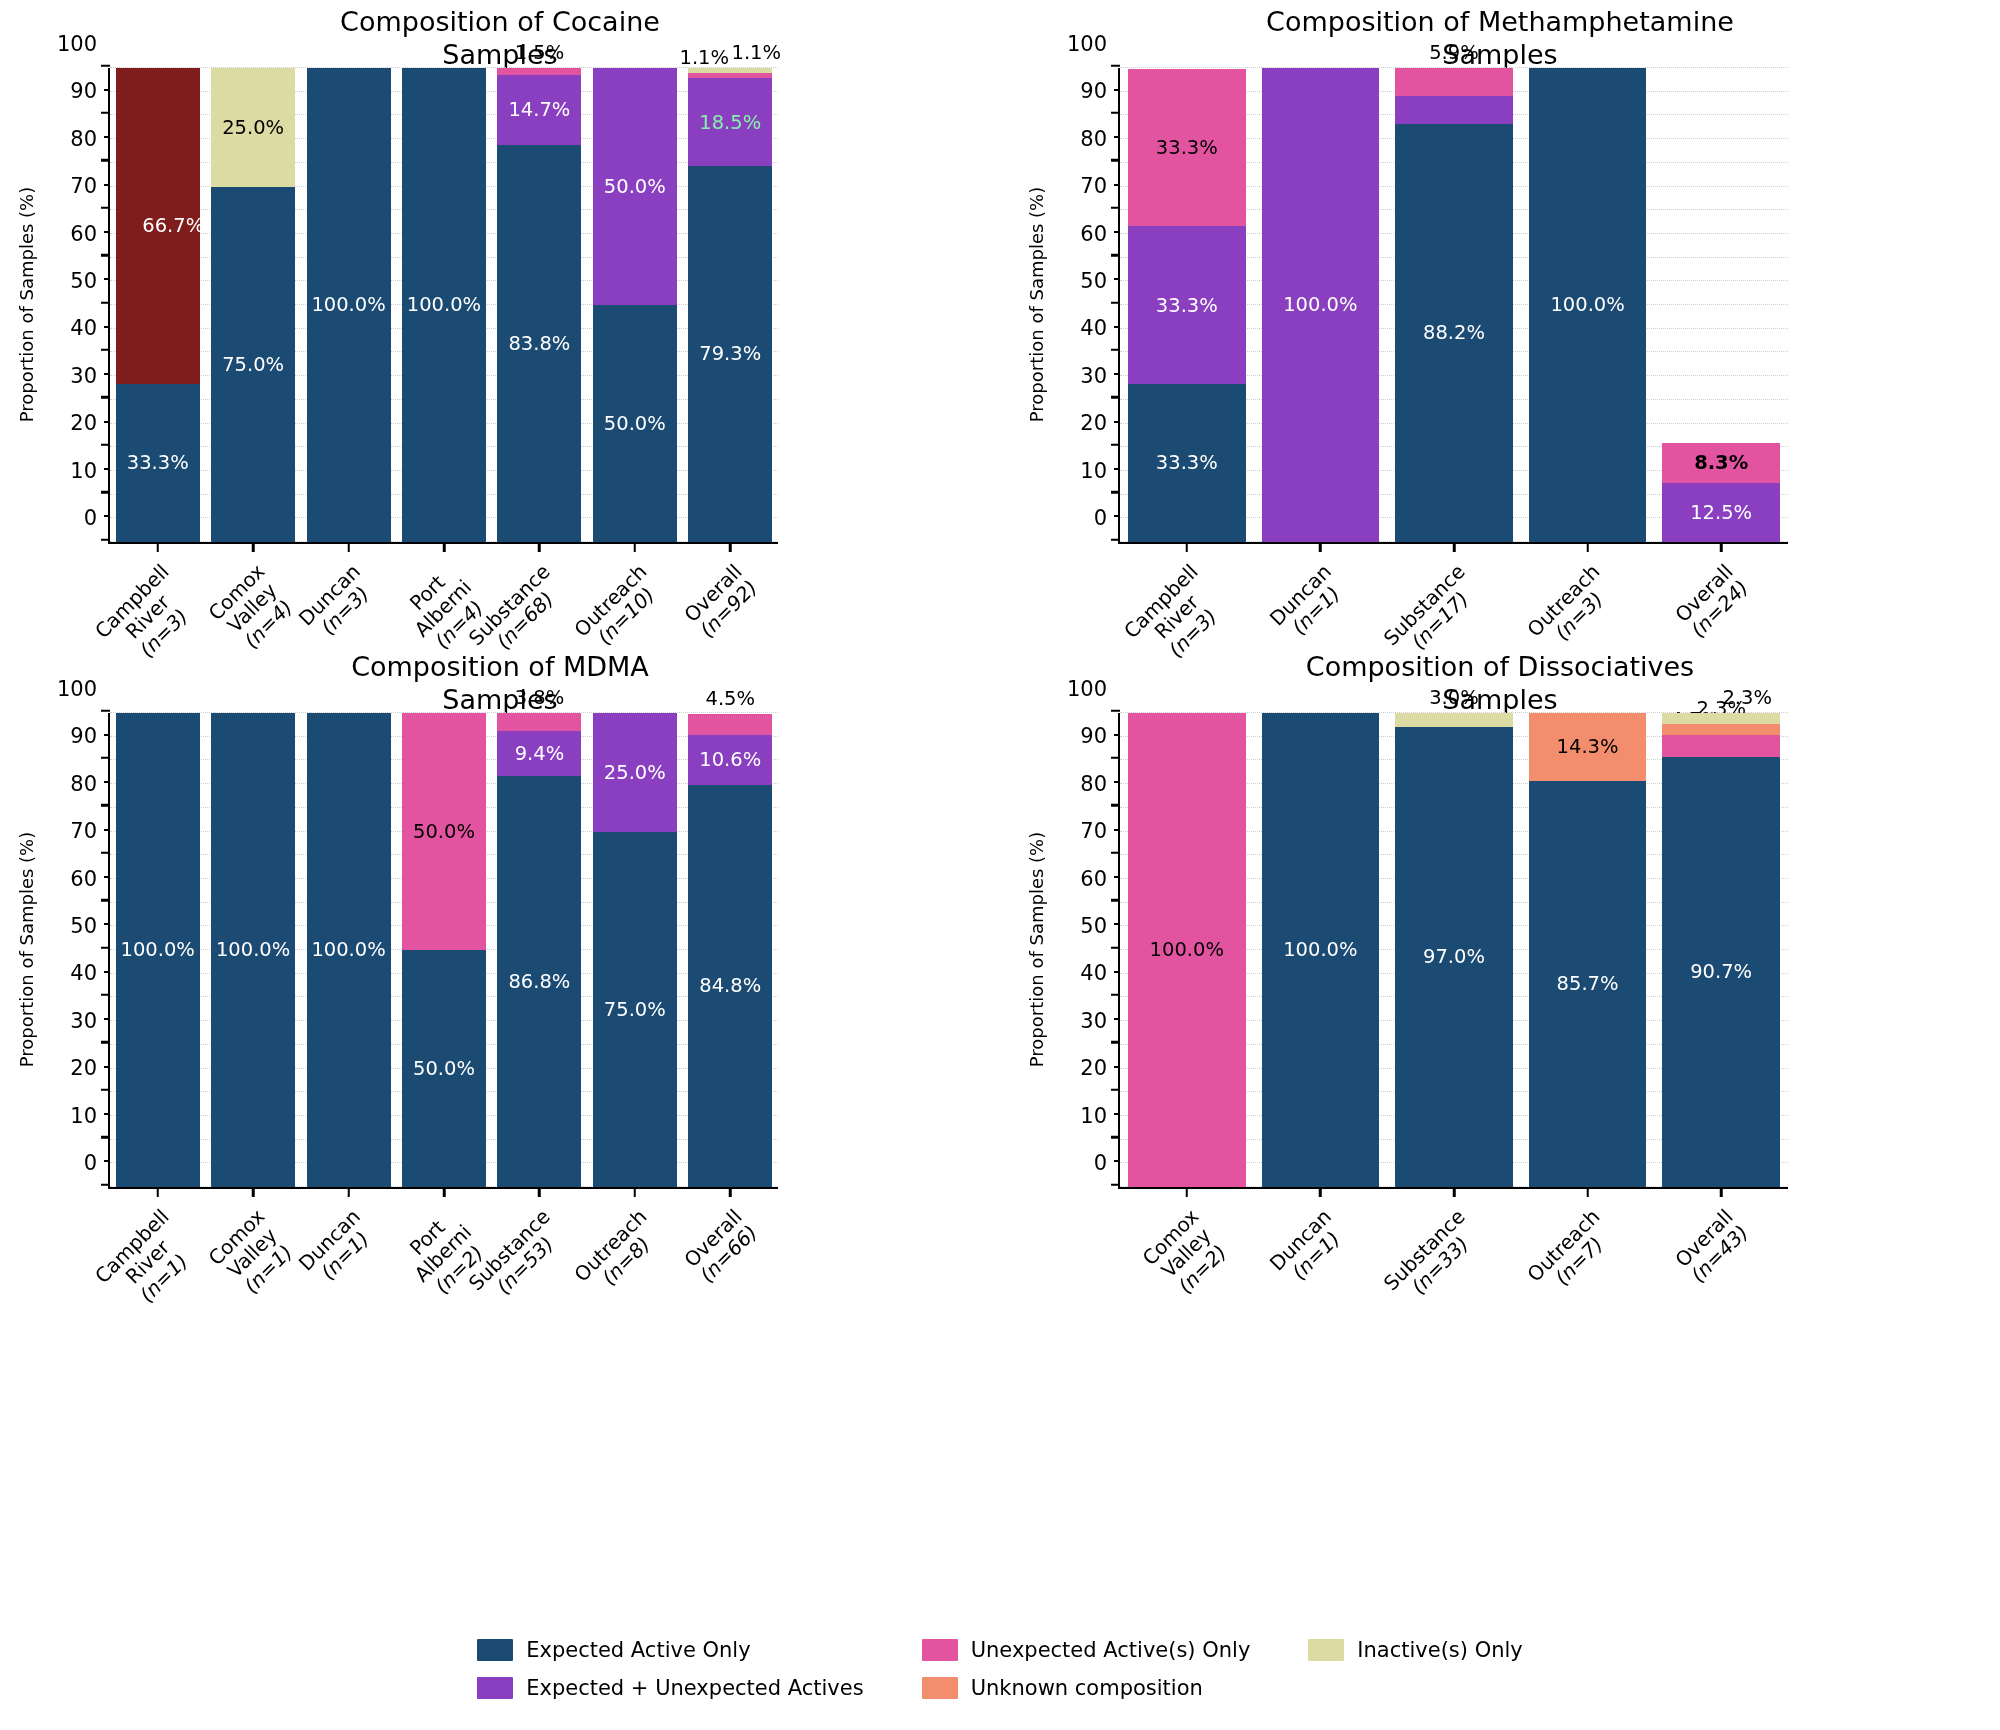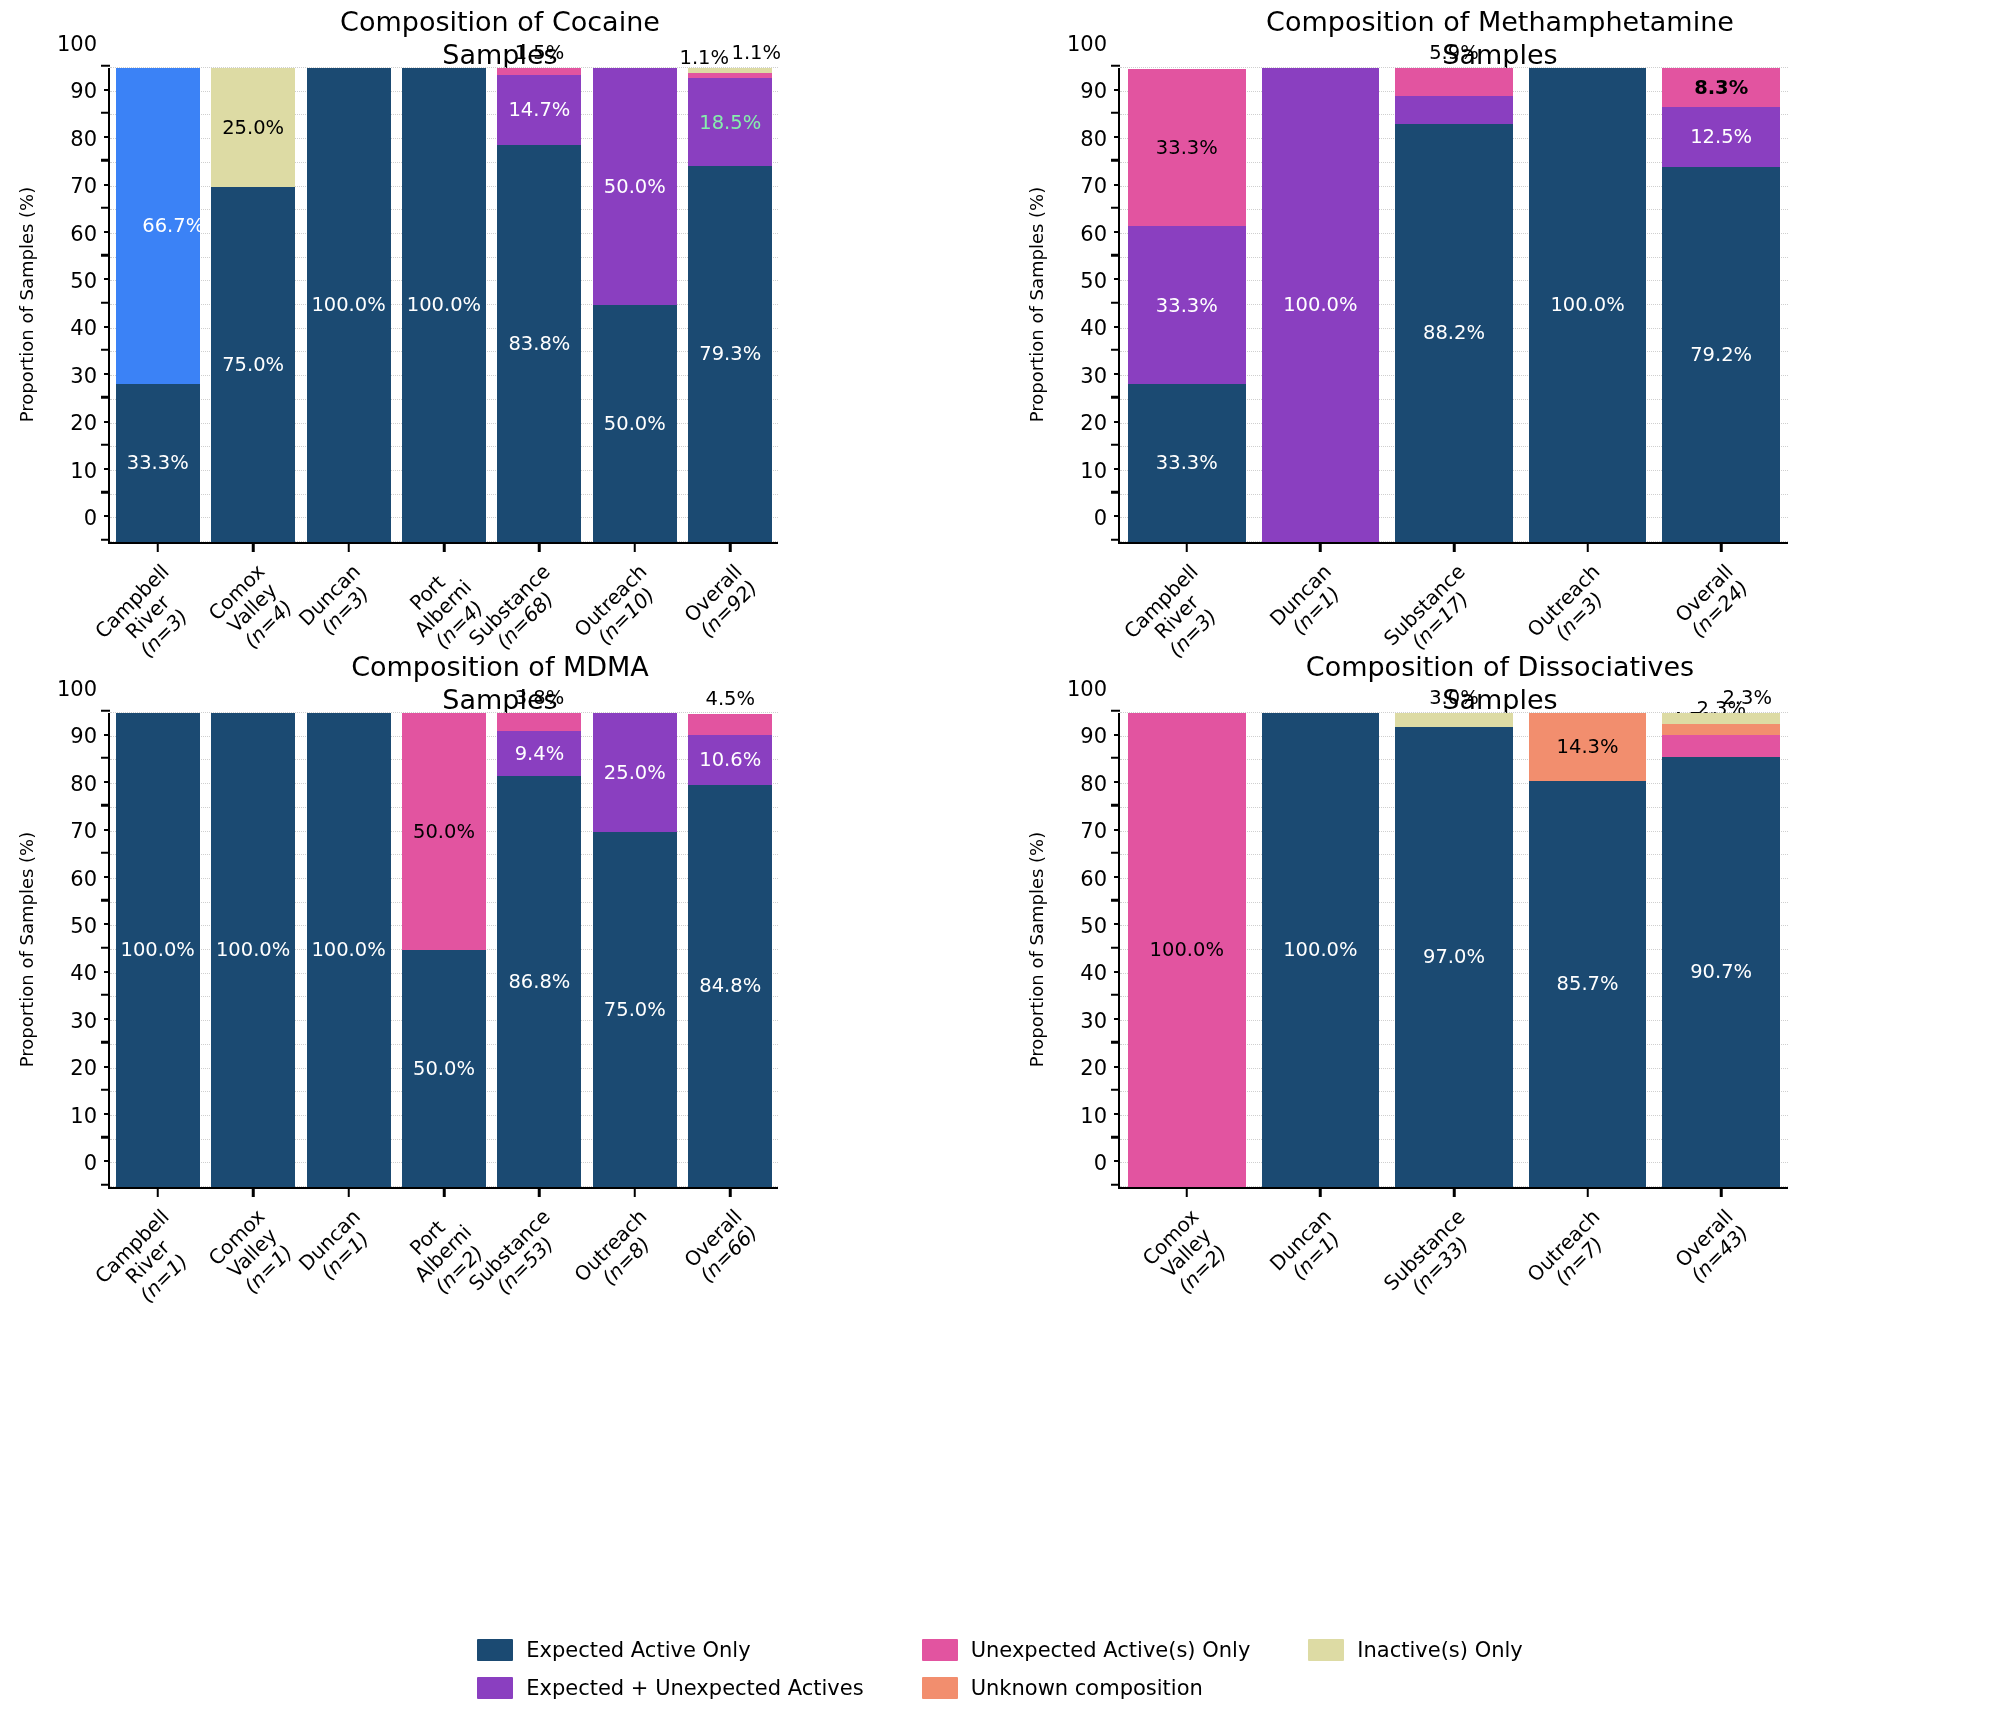--- a/index.html
+++ b/index.html
@@ -252,21 +252,21 @@
         <div class="xtick" style="left: 64.2857%; margin-left: -105px;"><span class="plain">Substance</span><br><span>(n=68)</span></div>
         <div class="xtick-mark" style="left: 78.5714%;"></div>
         <div class="xtick" style="left: 78.5714%; margin-left: -92px;"><span class="plain">Outreach</span><br><span>(n=10)</span></div>
         <div class="xtick-mark" style="left: 92.8571%;"></div>
         <div class="xtick" style="left: 92.8571%; margin-left: -71px;"><span class="plain">Overall</span><br><span>(n=92)</span></div>
         <div class="bars">
           <div class="bar" style="left: 0.857143%; width: 12.5714%;">
             <div class="seg" style="height: 33.3%; background: rgb(27, 74, 114);">
               <span class="seg-label" style="color: rgb(255, 255, 255);">33.3%</span>
             </div>
-            <div class="seg" style="height: 66.7%; background: #3b82f6; padding-left: 31px;">
+            <div class="seg" style="height: 66.7%; background: #7f1d1d; padding-left: 31px;">
               <span class="seg-label" style="color: rgb(255, 255, 255);">66.7%</span>
             </div>
           </div>
           <div class="bar" style="left: 15.1429%; width: 12.5714%;">
             <div class="seg" style="height: 75%; background: rgb(27, 74, 114);">
               <span class="seg-label" style="color: rgb(255, 255, 255);">75.0%</span>
             </div>
             <div class="seg" style="height: 25%; background: rgb(221, 219, 164);">
               <span class="seg-label" style="color: rgb(0, 0, 0);">25.0%</span>
             </div>
@@ -412,23 +412,20 @@
             <div class="seg" style="height: 5.9%; background: rgb(226, 84, 160);">
               <span class="seg-label outside">5.9%</span>
             </div>
           </div>
           <div class="bar" style="left: 61.2%; width: 17.6%;">
             <div class="seg" style="height: 100%; background: rgb(27, 74, 114);">
               <span class="seg-label" style="color: rgb(255, 255, 255);">100.0%</span>
             </div>
           </div>
           <div class="bar" style="left: 81.2%; width: 17.6%;">
-            <div class="seg" style="height: 79.2%; background: rgb(27, 74, 114);">
-              <span class="seg-label" style="color: rgb(255, 255, 255);">79.2%</span>
-            </div>
             <div class="seg" style="height: 12.5%; background: rgb(138, 63, 192);">
               <span class="seg-label" style="color: rgb(255, 255, 255);">12.5%</span>
             </div>
             <div class="seg" style="height: 8.3%; background: rgb(226, 84, 160);">
               <span class="seg-label" style="color: rgb(0, 0, 0); font-weight: bold;">8.3%</span>
             </div>
           </div>
         </div>
       </div>
     </div>

